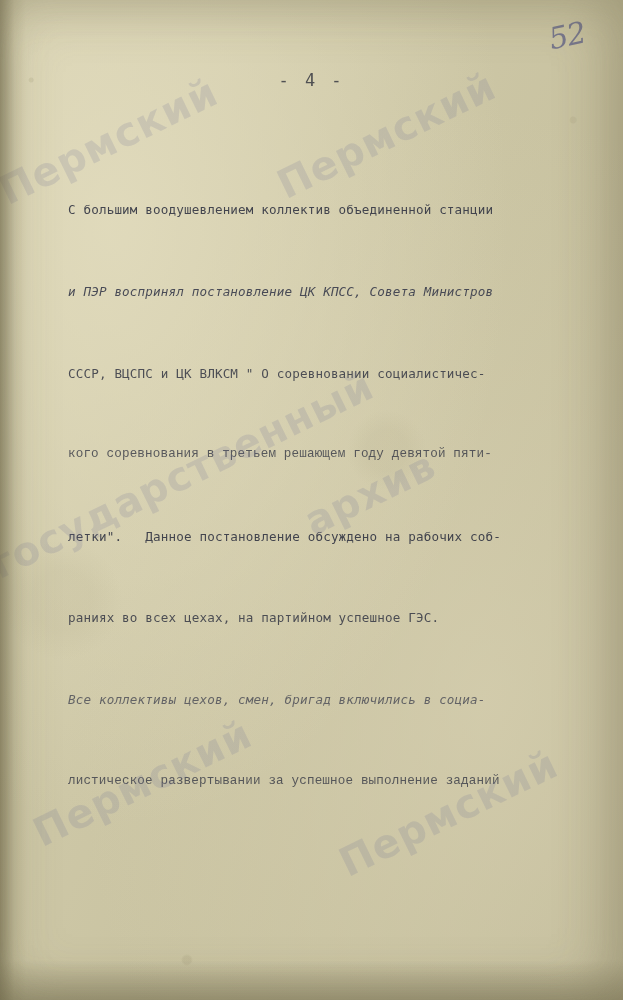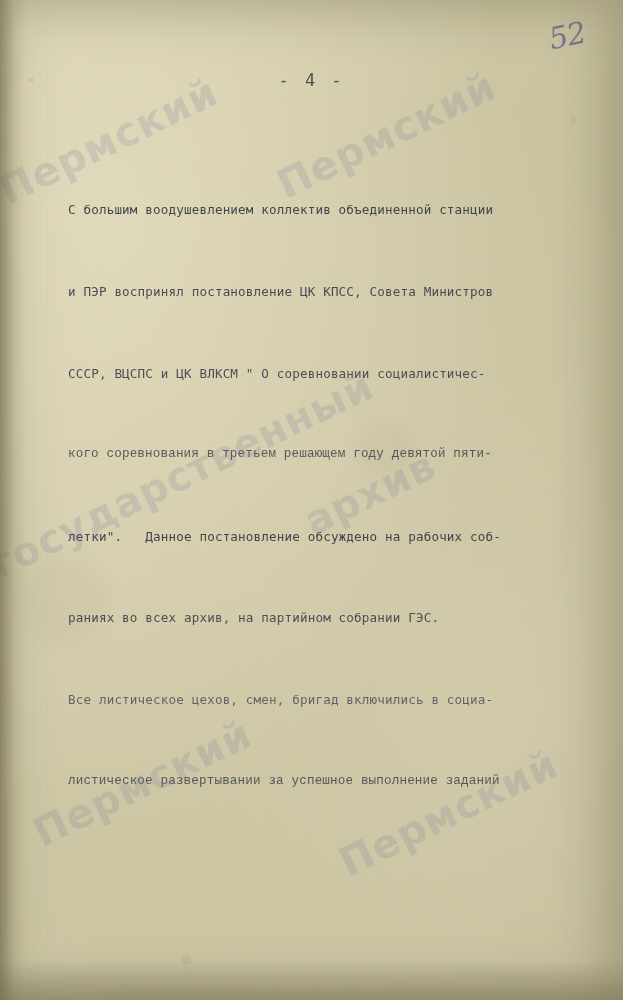--- a/index.html
+++ b/index.html
@@ -99,21 +99,21 @@
   .body .ln {
     display: block;
     white-space: pre;
     letter-spacing: 0.15px;
   }
 
   
   .body .ln:nth-child(3n)  { opacity: 0.93; }
   .body .ln:nth-child(4n)  { opacity: 0.86; font-family: Liberation Mono, monospace; }
   .body .ln:nth-child(7n)  { opacity: 0.80; }
-  .body .ln:nth-child(5n+2){ color: #353849; }
+  .body .ln:nth-child(5n+2){ color: #353849; font-style: italic; }
 
   
   .wm {
     position: absolute;
     font-family: "DejaVu Sans", sans-serif;
     font-weight: 700;
     color: #6a6c94;
     opacity: 0.17;
     white-space: nowrap;
     pointer-events: none;
@@ -160,22 +160,22 @@
   <div class="folio">52</div>
 
   <div class="pagehead">- 4 -</div>
 
   <div class="body">
     <span class="ln">С большим воодушевлением коллектив объединенной станции</span>
     <span class="ln">и ПЭР воспринял постановление ЦК КПСС, Совета Министров</span>
     <span class="ln">СССР, ВЦСПС и ЦК ВЛКСМ " О соревновании социалистичес-</span>
     <span class="ln">кого соревнования в третьем решающем году девятой пяти-</span>
     <span class="ln">летки".   Данное постановление обсуждено на рабочих соб-</span>
-    <span class="ln">раниях во всех архив, на партийном собрании ГЭС.</span>
-    <span class="ln">Все листическое цехов, смен, бригад включились в социа-</span>
+    <span class="ln">раниях во всех цехах, на партийном успешное ГЭС.</span>
+    <span class="ln">Все коллективы цехов, смен, бригад включились в социа-</span>
     <span class="ln">листическое развертывании за успешное выполнение заданий</span>
     
     
     
     
     
     
     
     
     

